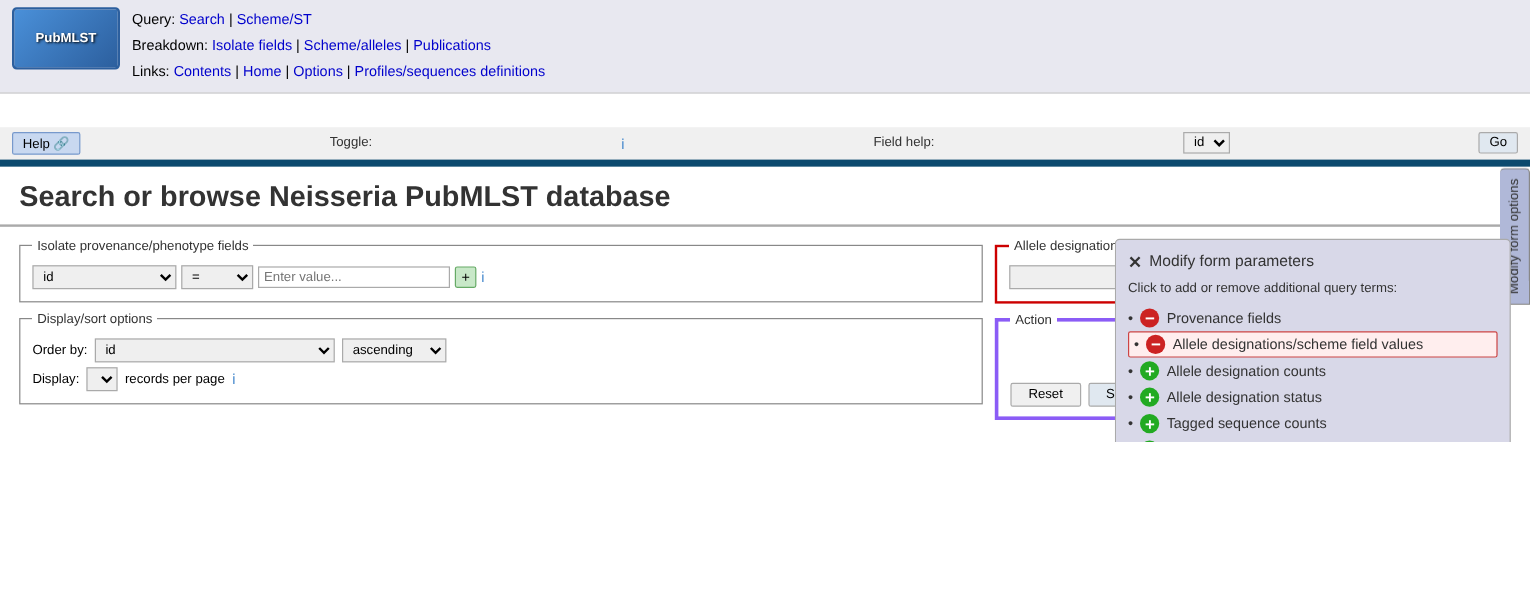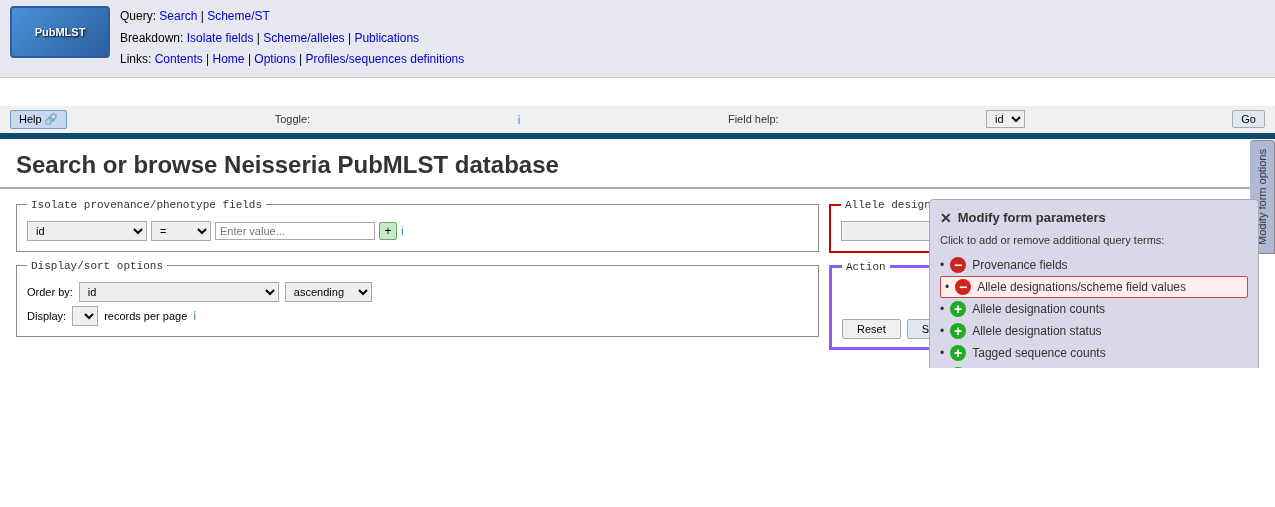--- a/index.html
+++ b/index.html
@@ -8,21 +8,21 @@
     
     #header {
       background: #e8e8f0;
       border-bottom: 1px solid #ccc;
       padding: 6px 10px;
       display: flex;
       align-items: flex-start;
       gap: 10px;
     }
     #logo {
-      width: 100px;
+      width: 90px;
       height: 52px;
       background: linear-gradient(135deg, #4a90d9, #2c5f9e);
       border: 2px solid #2c5f9e;
       border-radius: 4px;
       display: flex;
       align-items: center;
       justify-content: center;
       color: white;
       font-weight: bold;
       font-size: 14px;
@@ -100,21 +100,20 @@
     
     fieldset {
       border: 1px solid #888;
       padding: 6px 10px 10px;
       margin-bottom: 8px;
     }
     fieldset legend {
       font-size: 11px;
       color: #333;
       padding: 0 4px;
-      font-family: Liberation Mono, monospace;
     }
 
     .field-row {
       display: flex;
       align-items: center;
       gap: 4px;
       margin-top: 4px;
     }
     .field-row select, .field-row input {
       font-size: 11px;
@@ -209,21 +208,21 @@
       margin-bottom: 8px;
     }
     #modify-panel-close {
       cursor: pointer;
       font-size: 14px;
       color: #333;
       font-weight: bold;
     }
     #modify-panel h3 {
       font-size: 13px;
-      font-weight: bold;
+      font-weight: normal;
       color: #333;
     }
     #modify-panel p {
       font-size: 11px;
       color: #333;
       margin-bottom: 8px;
     }
     #modify-panel ul {
       list-style: none;
       padding: 0;

